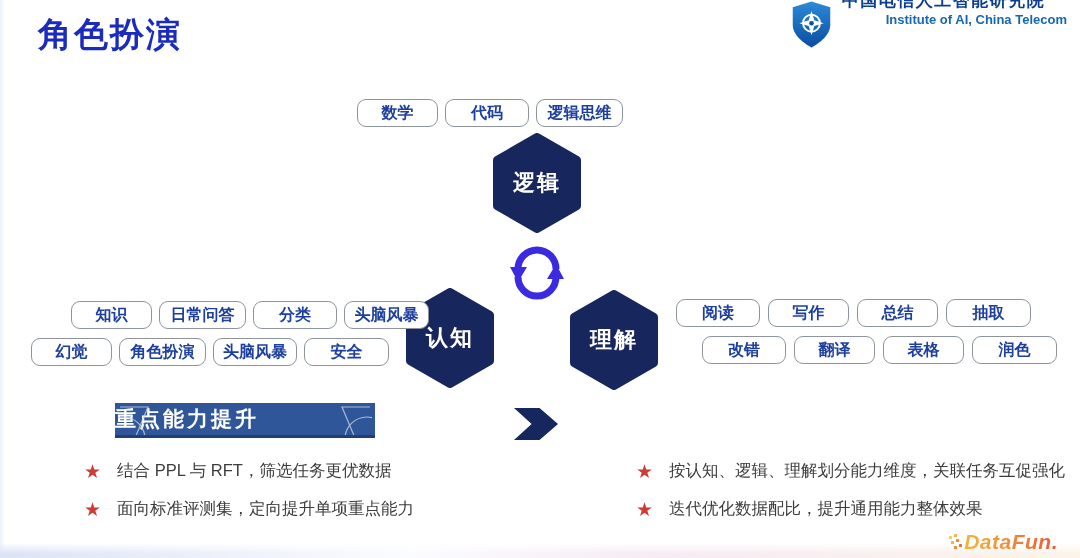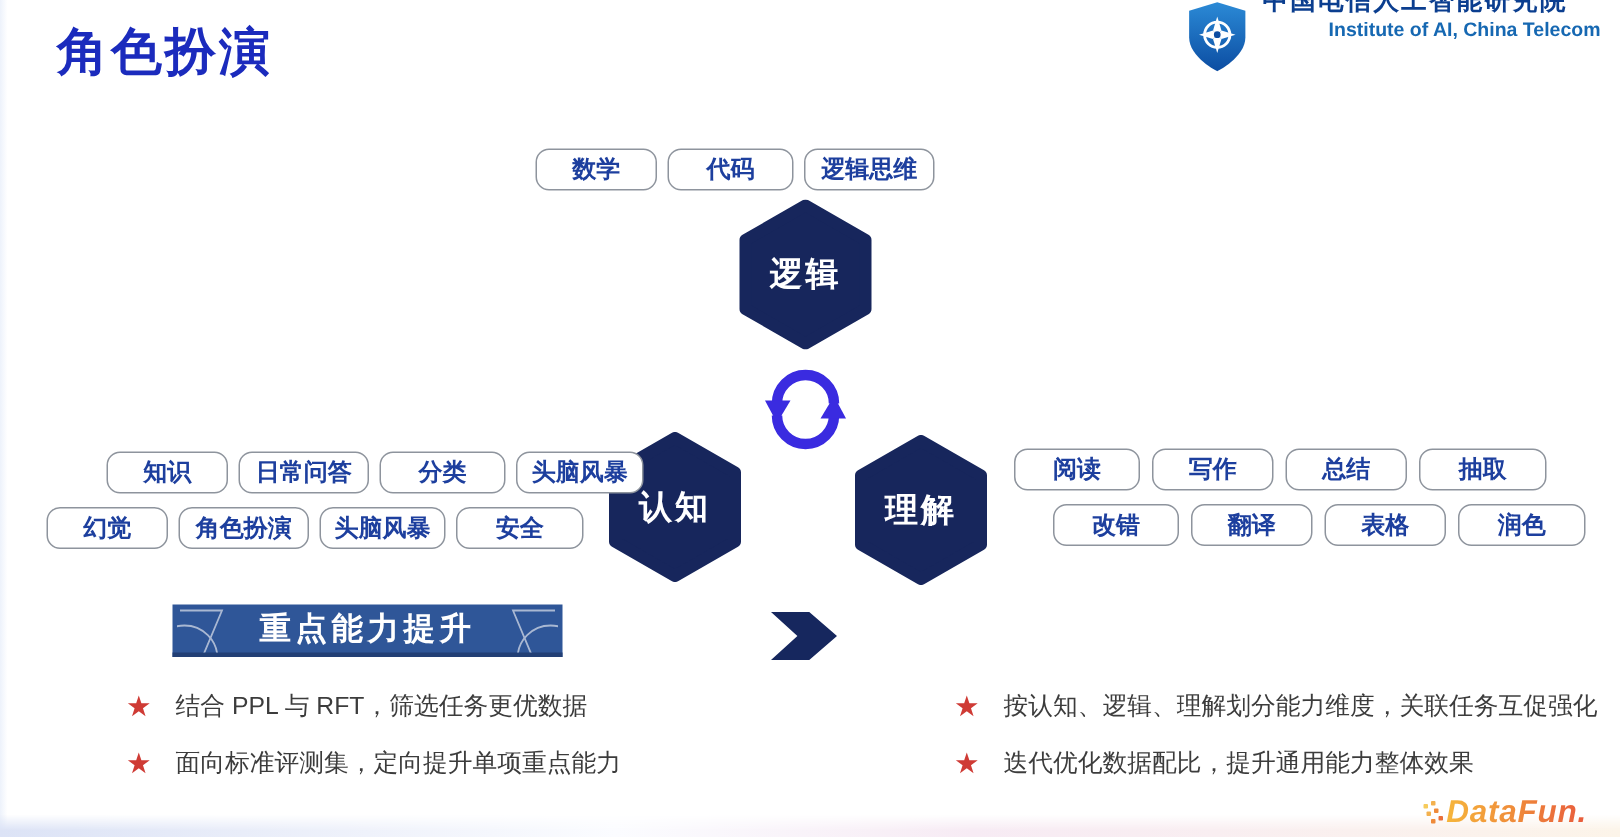--- a/index.html
+++ b/index.html
@@ -37,21 +37,21 @@
   .hex .hex-label { position:absolute; inset:0; display:flex; align-items:center; justify-content:center;
                     color:#fff; font-size:22px; font-weight:800; letter-spacing:2px; }
   .hex-logic { left:491px; top:133px; }
   .hex-cognition { left:404px; top:288px; }
   .hex-understanding { left:568px; top:290px; }
 
   .cycle { position:absolute; left:507px; top:243px; width:60px; height:60px; }
 
   
   .banner { position:absolute; height:35px; background:#2f5698; border-bottom:3px solid #223f75;
-            color:#fff; display:flex; align-items:center; justify-content:center;
+            color:#fff; display:flex; align-items:center; justify-content:flex-start;
             font-size:21px; font-weight:800; letter-spacing:3px; overflow:hidden; }
   .banner-left  { left:115px; top:403px; width:260px; }
   .banner-right { left:690px; top:403px; width:246px; }
   .deco { position:absolute; top:2px; opacity:.8; }
   .deco-l { left:3px; }
   .deco-r { right:3px; transform:scaleX(-1); }
 
   .flow-arrow { position:absolute; left:514px; top:408px; width:44px; height:32px; background:#16275e;
                 clip-path:polygon(0% 0%, 58% 0%, 100% 50%, 58% 100%, 0% 100%, 40% 50%); }
 

